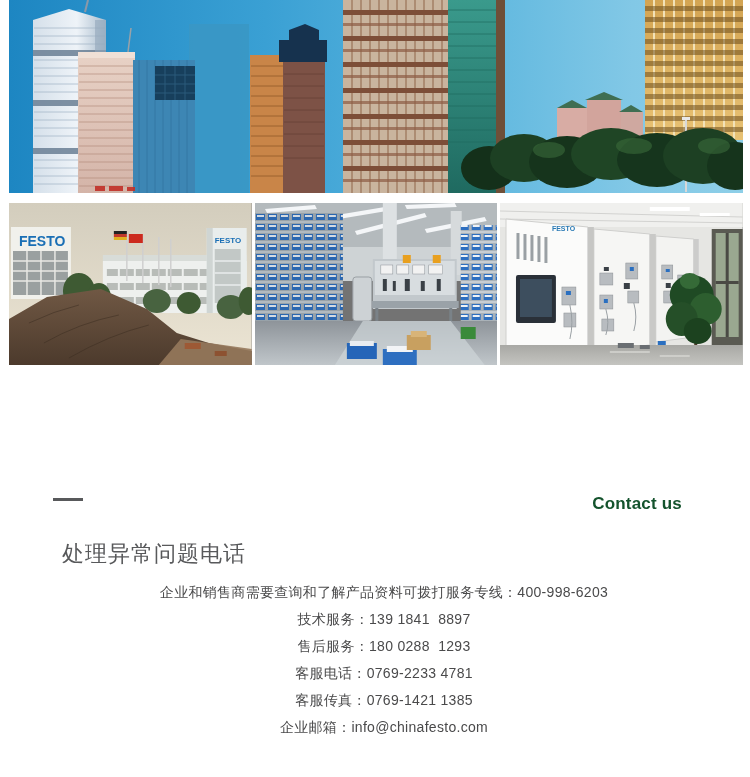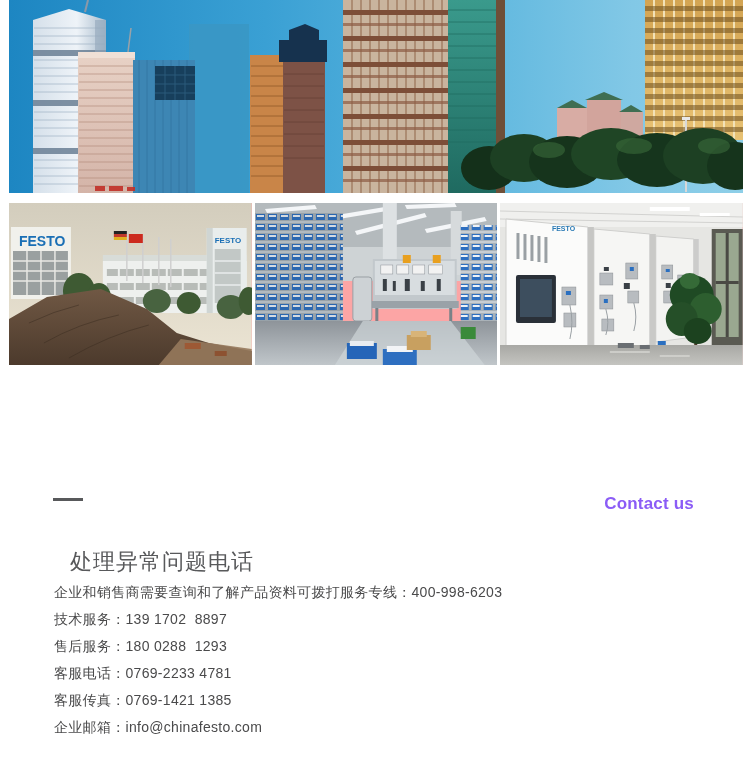--- a/index.html
+++ b/index.html
@@ -8,35 +8,35 @@
     font-family:"Liberation Sans","DejaVu Sans",sans-serif;
     overflow:hidden;
   }
   .banner{
     position:absolute;left:9px;top:0;width:734px;height:193px;overflow:hidden;background:#2d96d0;
   }
   .gallery{
     position:absolute;left:9px;top:203px;width:734px;height:162px;
     display:flex;gap:3px;
   }
-  .photo{flex:1 1 0;height:162px;overflow:hidden;background:#fca5a5;}
+  .photo{flex:1 1 0;height:162px;overflow:hidden;background:#737373;}
   .photo svg,.banner svg{display:block;width:100%;height:100%;}
   .contact-dash{
     position:absolute;left:53px;top:498px;width:30px;height:3px;background:#58595b;
   }
   .contact-us{
-    position:absolute;top:494px;right:56px;
-    font-size:17px;font-weight:700;color:#8b5cf6;letter-spacing:0.2px;
+    position:absolute;top:494px;right:68px;
+    font-size:17px;font-weight:700;color:#14532d;letter-spacing:0.2px;
   }
   .contact-title{
     position:absolute;left:54px;top:531px;
     font-size:22px;font-weight:400;color:#58595b;letter-spacing:1px;
   }
   .contact-lines{
-    position:absolute;left:54px;top:579px;width:660px;
+    position:absolute;left:54px;top:579px;width:660px;text-align:center;
   }
   .contact-line{
     display:block;font-size:14px;line-height:27px;color:#4a4a4b;
     white-space:pre;letter-spacing:0.3px;
   }
 </style>
 </head>
 <body>
 
 <div class="banner">
@@ -552,22 +552,22 @@
         <rect x="158" y="138" width="8" height="4" fill="#2a6fc0"></rect>
       </g>
     </svg>
   </div>
 </div>
 
 <div class="contact-dash"></div>
 
 <div class="contact-us">Contact us</div>
 
-<h2 class="contact-title" style="margin:16px">处理异常问题电话</h2>
+<h2 class="contact-title" style="margin:8px">处理异常问题电话</h2>
 
 <div class="contact-lines">
   <span class="contact-line">企业和销售商需要查询和了解产品资料可拨打服务专线：400-998-6203</span>
-  <span class="contact-line">技术服务：139 1702  8897</span>
+  <span class="contact-line">技术服务：139 1841  8897</span>
   <span class="contact-line">售后服务：180 0288  1293</span>
   <span class="contact-line">客服电话：0769-2233 4781</span>
   <span class="contact-line">客服传真：0769-1421 1385</span>
   <span class="contact-line">企业邮箱：info@chinafesto.com</span>
 </div>
 
 </body></html>

